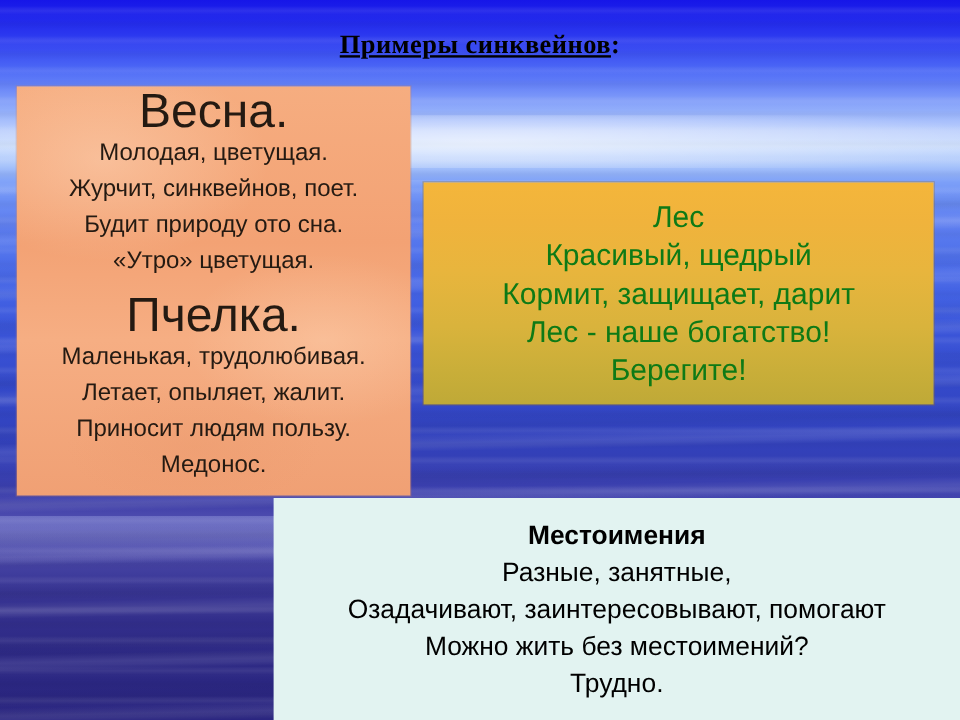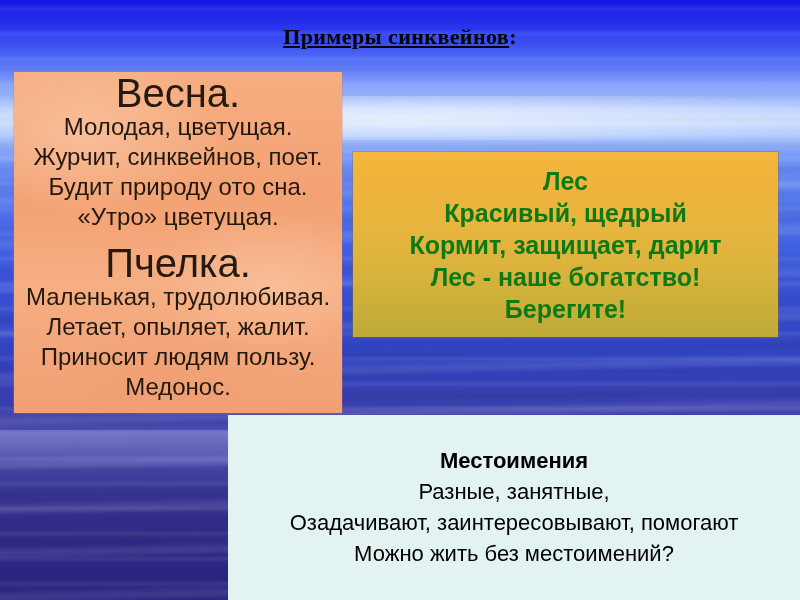--- a/index.html
+++ b/index.html
@@ -129,21 +129,21 @@
     justify-content: flex-start;
     padding-top: 2px;
     color: #241a12;
   }
   .o-head {
     font-size: 40px;
     line-height: 38px;
     white-space: nowrap;
   }
   .o-line {
-    font-size: 24px;
+    font-size: 20px;
     line-height: 30px;
     white-space: nowrap;
   }
   .o-gap { height: 12px; }
 
   
   #panel-yellow {
     left: 353px;
     top: 152px;
     width: 425px;
@@ -151,21 +151,21 @@
     background: linear-gradient(to bottom,
       #f4b63b 0%, #f0b33c 18%, #e8b53d 40%, #d9b33c 65%, #c9ae39 85%, #bfa937 100%);
     box-shadow: 0 0 0 1px rgba(150,110,20,0.35);
     display: flex;
     flex-direction: column;
     align-items: center;
     justify-content: center;
     color: #0e7a16;
   }
   .y-line {
-    font-weight: bold;
+    font-weight: normal;
     font-size: 25px;
     line-height: 32px;
     white-space: nowrap;
   }
 
   
   #panel-cyan {
     left: 228px;
     top: 415px;
     width: 572px;
@@ -222,15 +222,16 @@
     <div class="y-line">Кормит, защищает, дарит</div>
     <div class="y-line">Лес - наше богатство!</div>
     <div class="y-line">Берегите!</div>
   </div>
 
   <div class="panel" id="panel-cyan">
     <div class="c-head">Местоимения</div>
     <div class="c-line">Разные, занятные,</div>
     <div class="c-line">Озадачивают, заинтересовывают, помогают</div>
     <div class="c-line">Можно жить без местоимений?</div>
+    <div class="c-line">Трудно.</div>
   </div>
 
 </div>
 
 </body></html>

